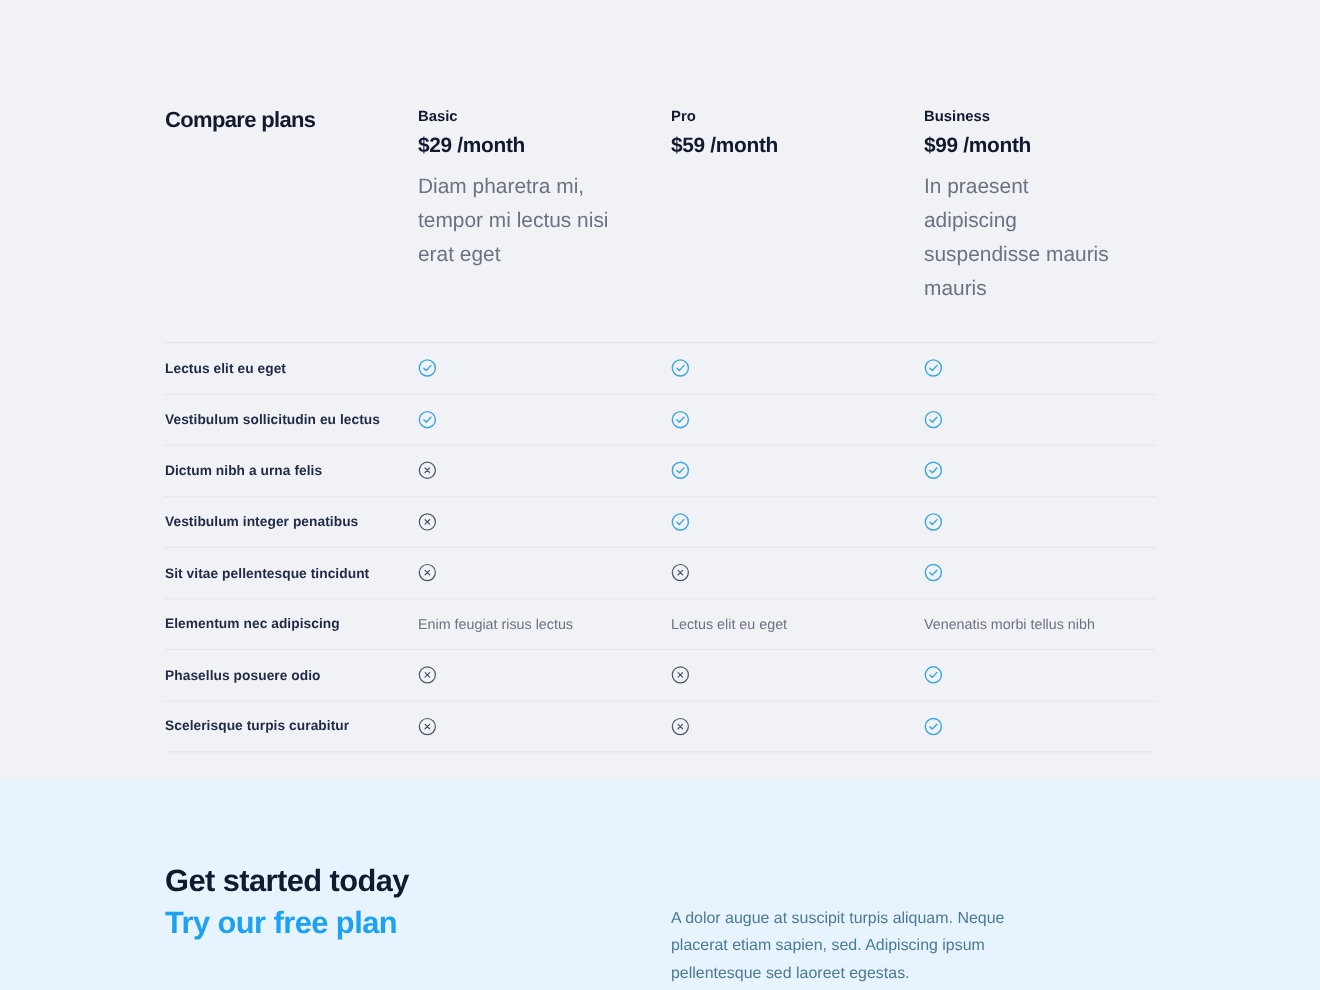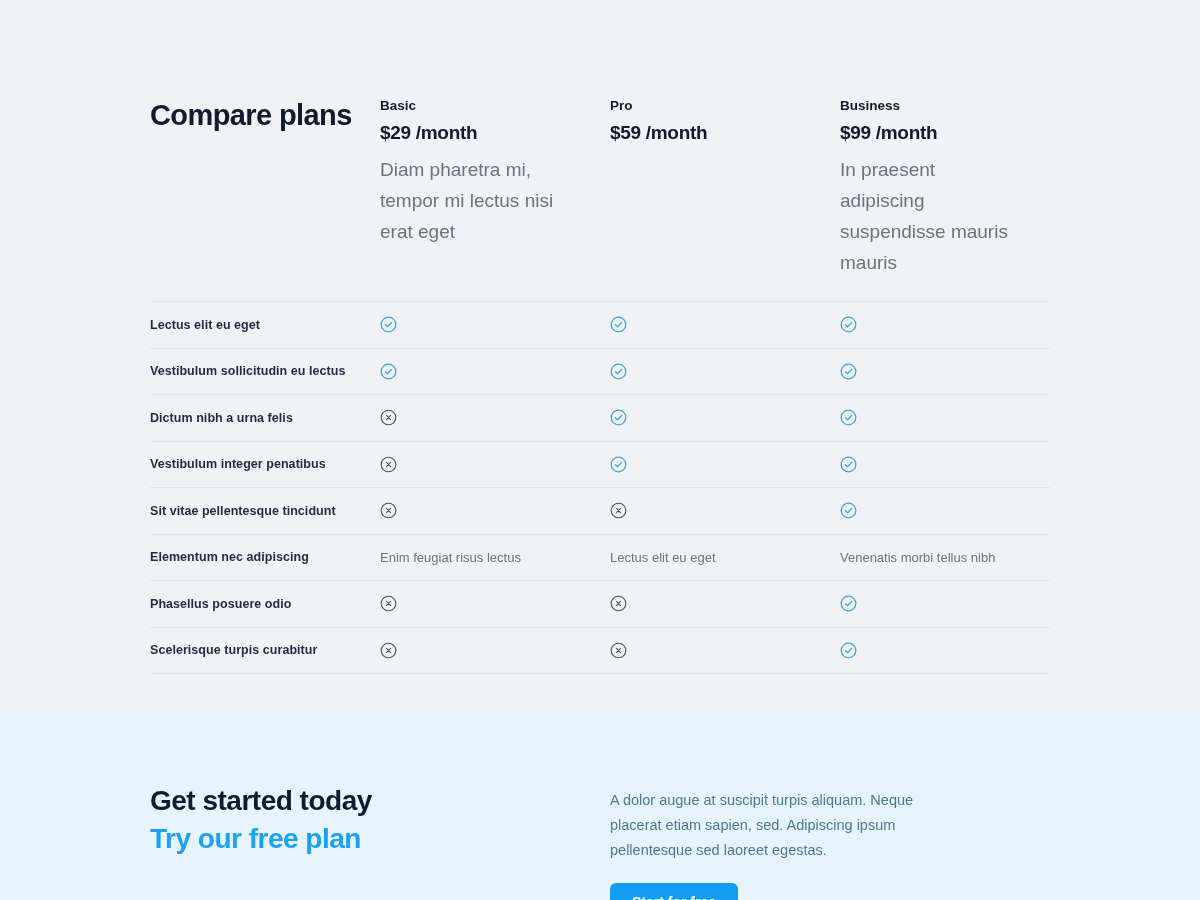--- a/index.html
+++ b/index.html
@@ -44,21 +44,21 @@
     padding-bottom: 0;
   }
 
   .col-title-cell {
     width: 230px;
     flex: 0 0 230px;
     padding-right: 20px;
   }
 
   .compare-title {
-    font-size: 29px;
+    font-size: 20px;
     line-height: 1.27;
     font-weight: 700;
     letter-spacing: -0.6px;
     color: #111a2e;
   }
 
   .plan-cell {
     width: 230px;
     flex: 0 0 230px;
     padding-right: 28px;
@@ -84,21 +84,21 @@
 
   .plan-desc {
     font-size: 19px;
     line-height: 1.63;
     color: #6b7280;
     font-weight: 400;
   }
 
   
   .feature-table {
-    margin-top: 22px;
+    margin-top: 32px;
     border-top: 1px solid #e3e5ec;
   }
 
   .feature-row {
     display: flex;
     align-items: center;
     height: 46.5px;
     border-bottom: 1px solid #e3e5ec;
   }
 
@@ -165,20 +165,21 @@
     flex: 1;
     padding-top: 6px;
   }
 
   .cta-body {
     font-size: 14.5px;
     line-height: 1.72;
     color: #4b7a97;
     max-width: 350px;
     margin-bottom: 20px;
+    margin-top: 35px;
   }
 
   .cta-button {
     display: inline-block;
     background: #149ef2;
     color: #ffffff;
     font-size: 14px;
     font-weight: 700;
     border: none;
     border-radius: 6px;

